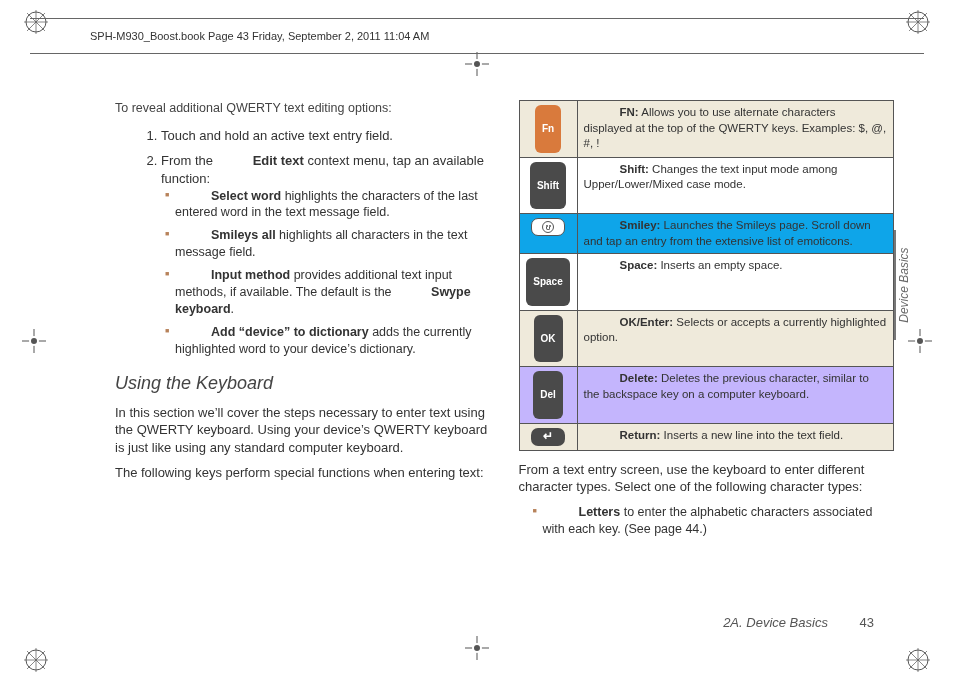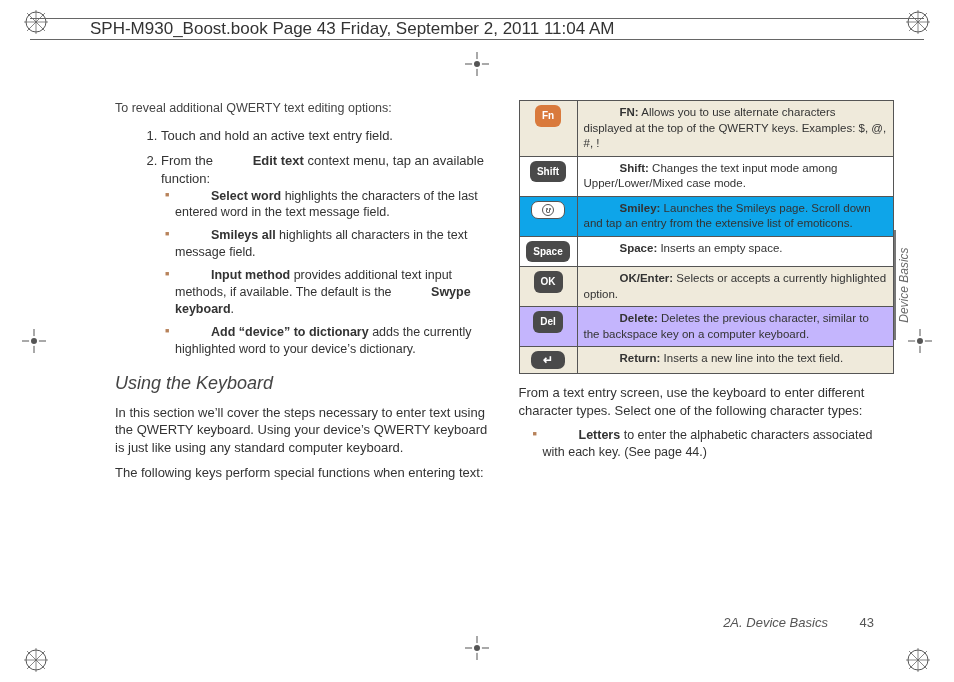--- a/index.html
+++ b/index.html
@@ -11,27 +11,27 @@
     color: #333;
     position: relative;
     font-size: 13px;
     line-height: 1.35;
   }
   .header-bar {
     position: absolute;
     top: 18px;
     left: 30px;
     right: 30px;
-    height: 22px;
+    height: 36px;
     border-top: 1px solid #666;
     border-bottom: 1px solid #666;
     display: flex;
     align-items: center;
     padding-left: 60px;
-    font-size: 17px;
+    font-size: 11px;
     color: #333;
   }
   .corner-decor {
     position: absolute;
     width: 28px;
     height: 28px;
   }
   .corner-decor.tl { top: 8px; left: 22px; }
   .corner-decor.tr { top: 8px; right: 22px; }
   .corner-decor.bl { bottom: 8px; left: 22px; }
@@ -110,21 +110,21 @@
   table.key-table tr:nth-child(6) td { background: #c4b5fd; }
   table.key-table tr:nth-child(7) td { background: #efeadb; }
   .key-icon-cell { width: 58px; text-align:center; }
   .key-chip {
     display:inline-block;
     background:#4a4a4a;
     color:#fff;
     font-size:10px;
     font-weight:bold;
     border-radius:6px;
-    padding:4px 7px;
+    padding:17px 7px;
     min-width:26px;
     text-align:center;
   }
   .key-chip.orange { background:#d97a3c; }
   .smiley-chip {
     display:inline-flex; align-items:center; justify-content:center;
     width:34px; height:18px; border:1.5px solid #555; border-radius:7px; background:#fff;
   }
   .smiley-face { width:12px; height:12px; border:1.5px solid #555; border-radius:50%; position:relative; }
   .smiley-face::before, .smiley-face::after { content:""; position:absolute; width:2px; height:2px; background:#555; border-radius:50%; top:3px; }

